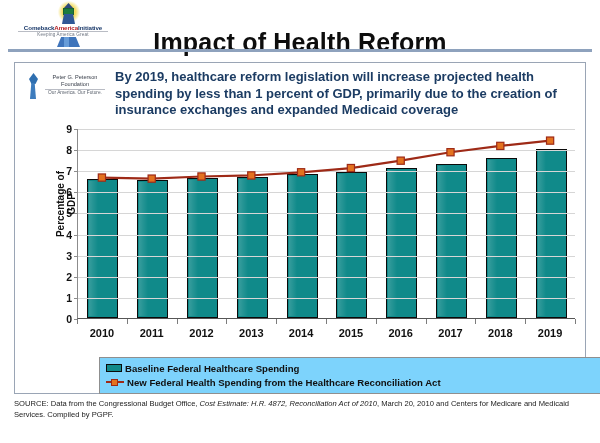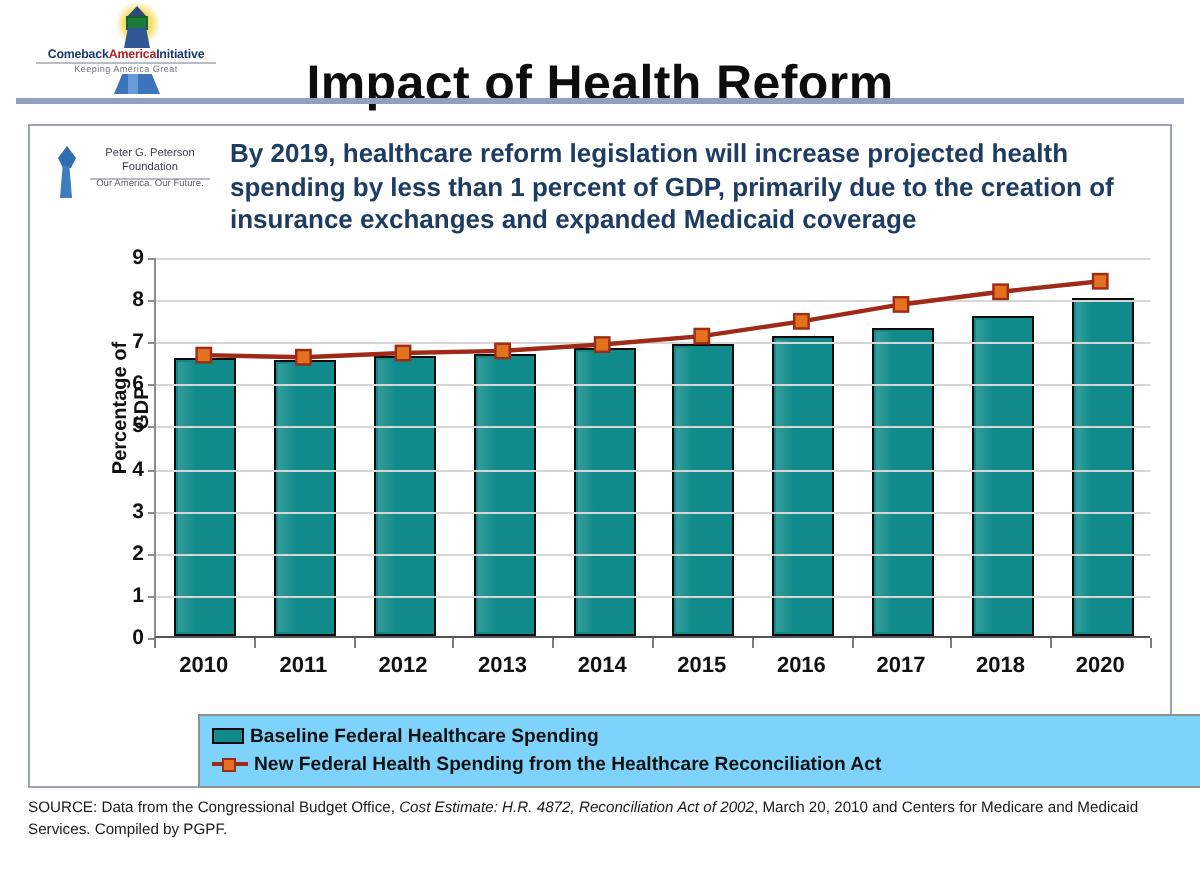--- a/index.html
+++ b/index.html
@@ -228,36 +228,36 @@
       <div class="xlabels" id="xlabels">
           <div class="xlabel" style="left: 24.9px;">2010</div>
           <div class="xlabel" style="left: 74.7px;">2011</div>
           <div class="xlabel" style="left: 124.5px;">2012</div>
           <div class="xlabel" style="left: 174.3px;">2013</div>
           <div class="xlabel" style="left: 224.1px;">2014</div>
           <div class="xlabel" style="left: 273.9px;">2015</div>
           <div class="xlabel" style="left: 323.7px;">2016</div>
           <div class="xlabel" style="left: 373.5px;">2017</div>
           <div class="xlabel" style="left: 423.3px;">2018</div>
-          <div class="xlabel" style="left: 473.1px;">2020</div>
+          <div class="xlabel" style="left: 473.1px;">2019</div>
         </div>
     </div>
 
     <div class="legend">
       <div class="legend-row">
         <span class="sw-bar"></span>
         <span class="legend-text">Baseline Federal Healthcare Spending</span>
       </div>
       <div class="legend-row">
         <span class="sw-line">
             <span class="ln"></span>
             <span class="mk"></span>
           </span>
         <span class="legend-text">New Federal Health Spending from the Healthcare Reconciliation Act</span>
       </div>
     </div>
   </div>
 
   <div class="source">
-    <span>SOURCE: Data from the Congressional Budget Office, </span><i>Cost Estimate: H.R. 4872, Reconciliation Act of 2002</i><span>, March 20, 2010 and Centers for Medicare  and Medicaid Services. Compiled by PGPF.</span>
+    <span>SOURCE: Data from the Congressional Budget Office, </span><i>Cost Estimate: H.R. 4872, Reconciliation Act of 2010</i><span>, March 20, 2010 and Centers for Medicare  and Medicaid Services. Compiled by PGPF.</span>
   </div>
 
 </div>
 
 </body></html>

